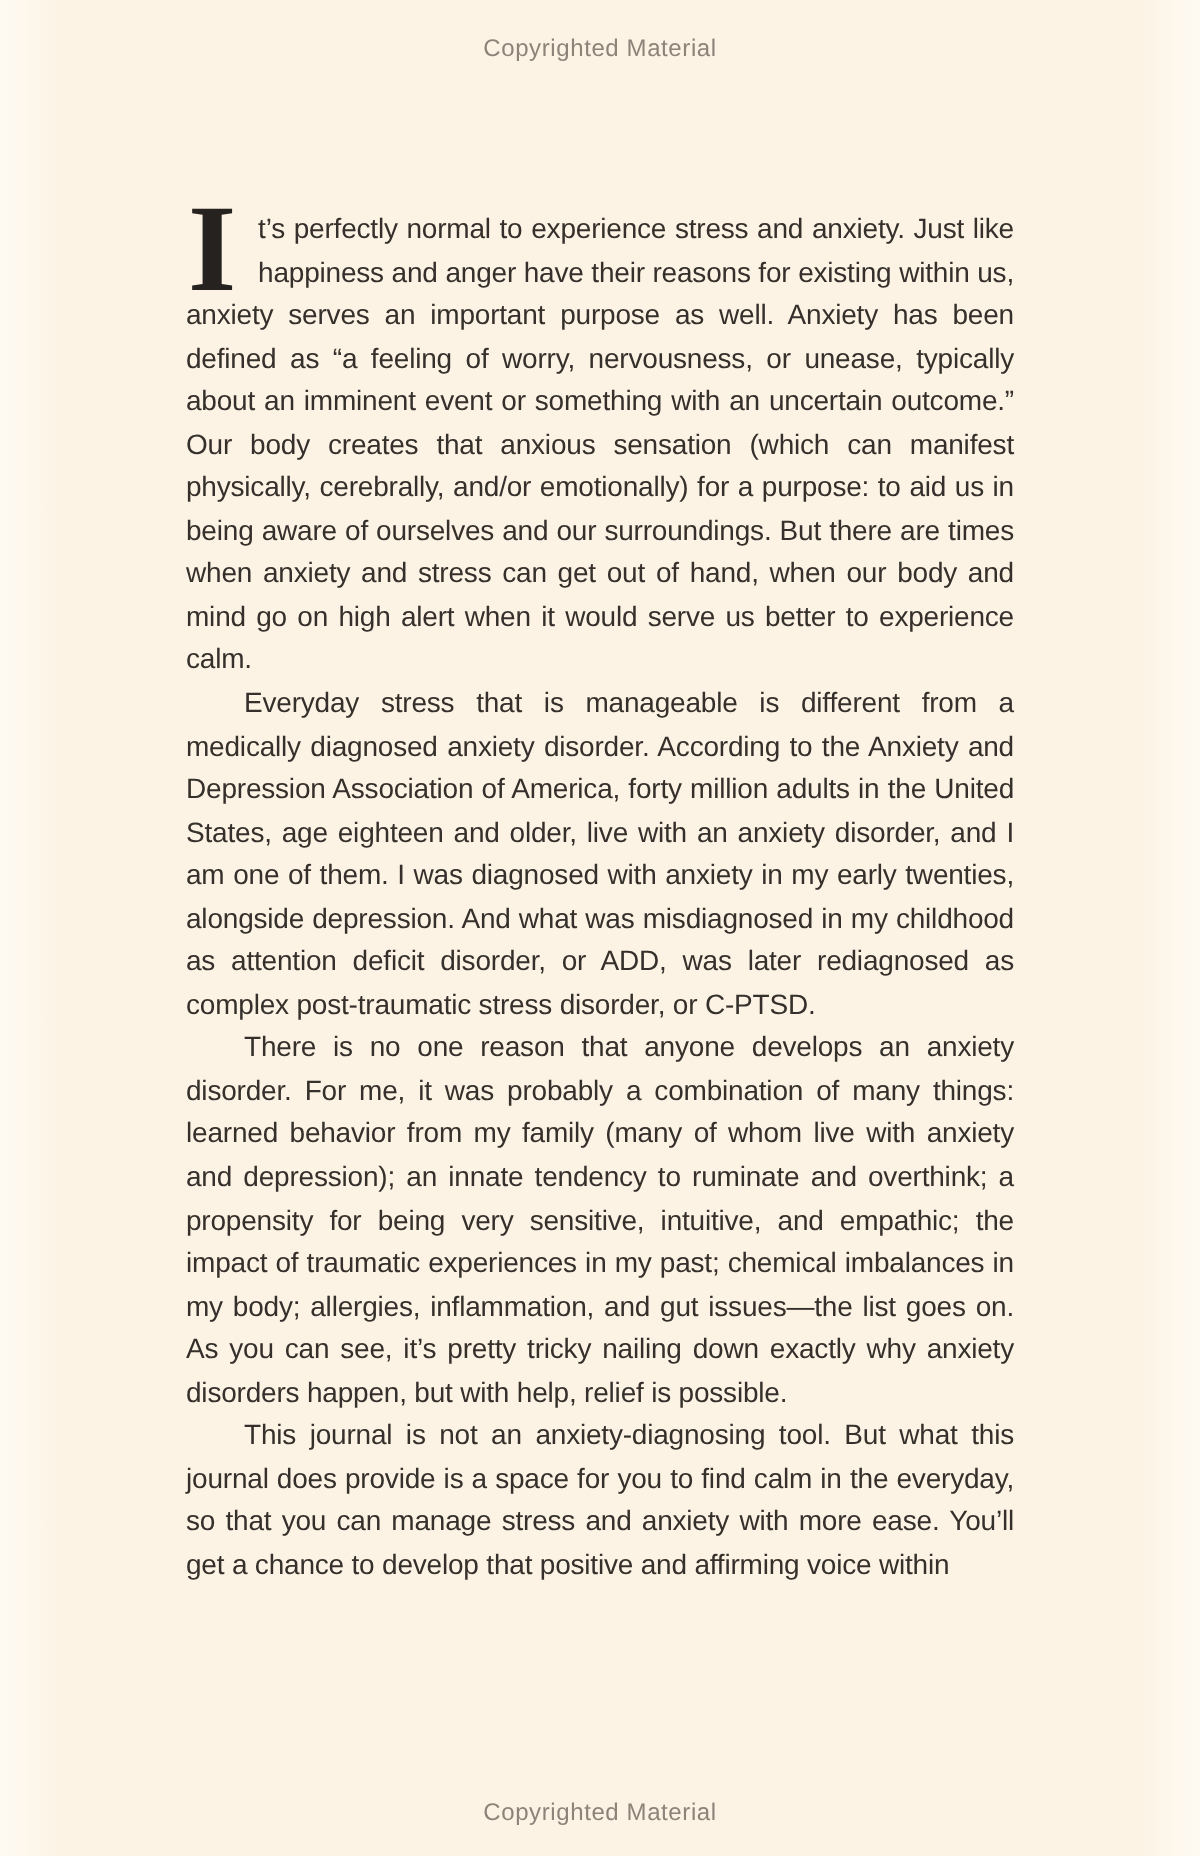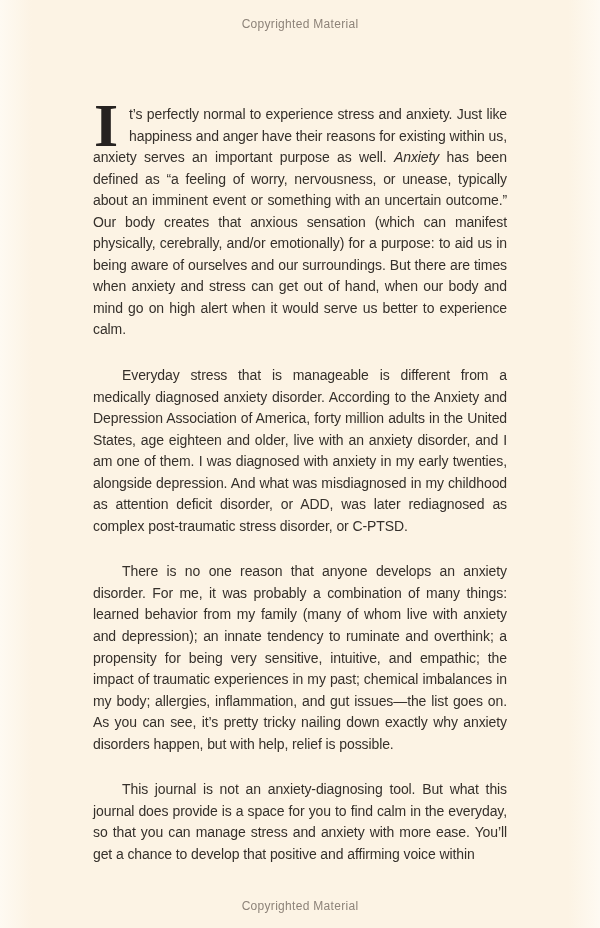--- a/index.html
+++ b/index.html
@@ -33,32 +33,32 @@
     top: 104px;
     left: 93px;
     width: 414px;
     text-align: justify;
     font-size: 14px;
     line-height: 21.55px;
     letter-spacing: -0.1px;
     color: #35302b;
   }
   .text-block p { margin: 0; padding: 0; }
-  .text-block p.indent { text-indent: 29px; margin-top: 24px; }
+  .text-block p.indent { text-indent: 29px; }
   .dropcap {
     float: left;
     height: 43px;
     line-height: 43px;
     font-size: 62px;
     font-family: "Liberation Serif", serif;
     font-weight: bold;
     color: #262220;
     padding: 0 11px 0 1px;
   }
-  .italic { font-style: italic; }
+  .italic { }
 </style>
 </head>
 <body>
 
 <div class="page">
 
   <div class="copyright top">Copyrighted Material</div>
 
   <div class="text-block">
 

